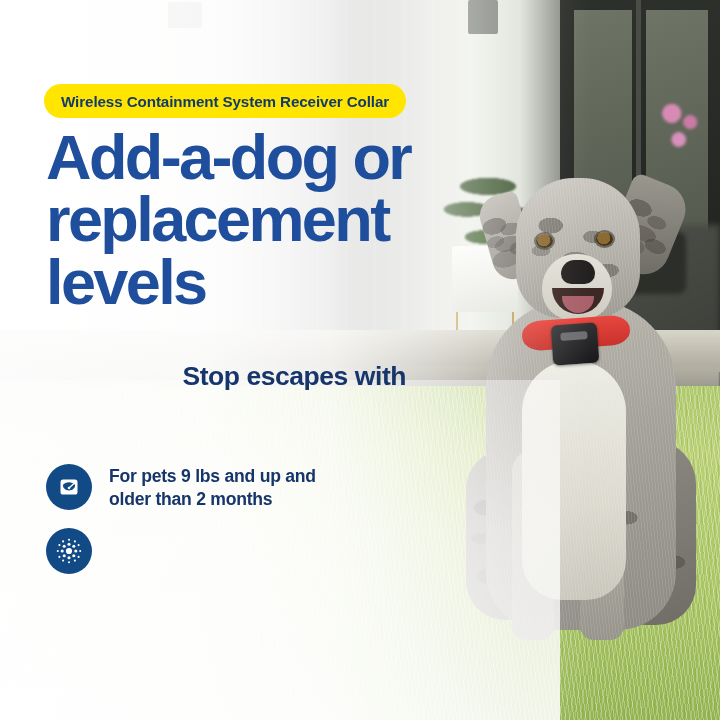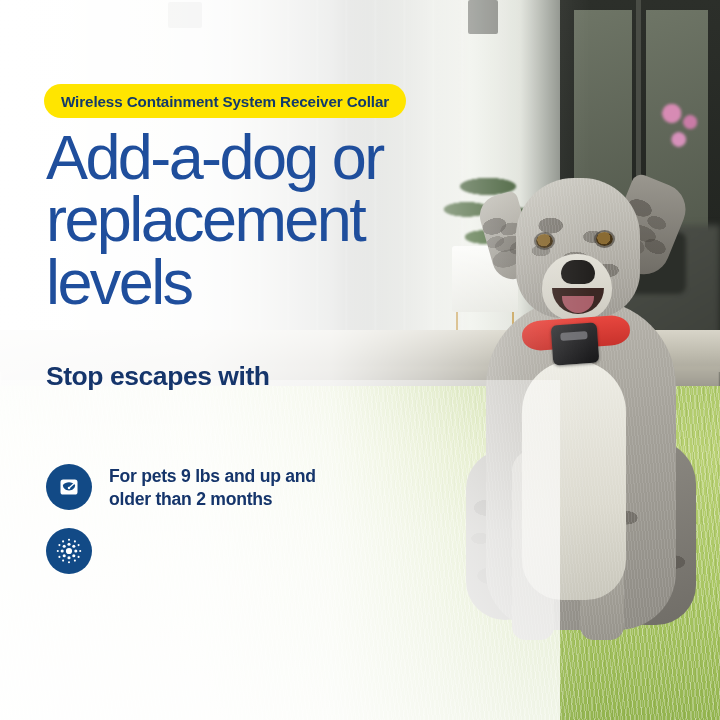--- a/index.html
+++ b/index.html
@@ -259,31 +259,32 @@
     height:34px; padding:0 17px;
     display:flex; align-items:center;
     background:#ffe500;
     border-radius:18px;
     font-size:15.2px; font-weight:700; letter-spacing:-.1px;
     color:#123a6b; white-space:nowrap;
   }
 
   .headline {
     position:absolute; left:46px; top:126px; width:470px;
-    font-size:63px; line-height:.99; font-weight:400;
+    font-size:63px; line-height:.99; font-weight:700;
     letter-spacing:-2.6px;
     color:#1f4e9c;
   }
   .headline .ln { display:block; }
 
   .subhead {
     position:absolute; left:46px; top:360px; width:360px;
     font-size:26.5px; line-height:1.22; font-weight:600;
     letter-spacing:-.45px;
     color:#15356b;
+    text-align:right;
   }
   .subhead .ln { display:block; }
 
   .features { position:absolute; left:46px; top:462px; width:330px; }
   .feature { display:flex; align-items:flex-start; margin-bottom:16px; }
   .feature-icon {
     flex:0 0 auto;
     width:46px; height:46px; border-radius:50%;
     background:#124a86;
     display:flex; align-items:center; justify-content:center;

